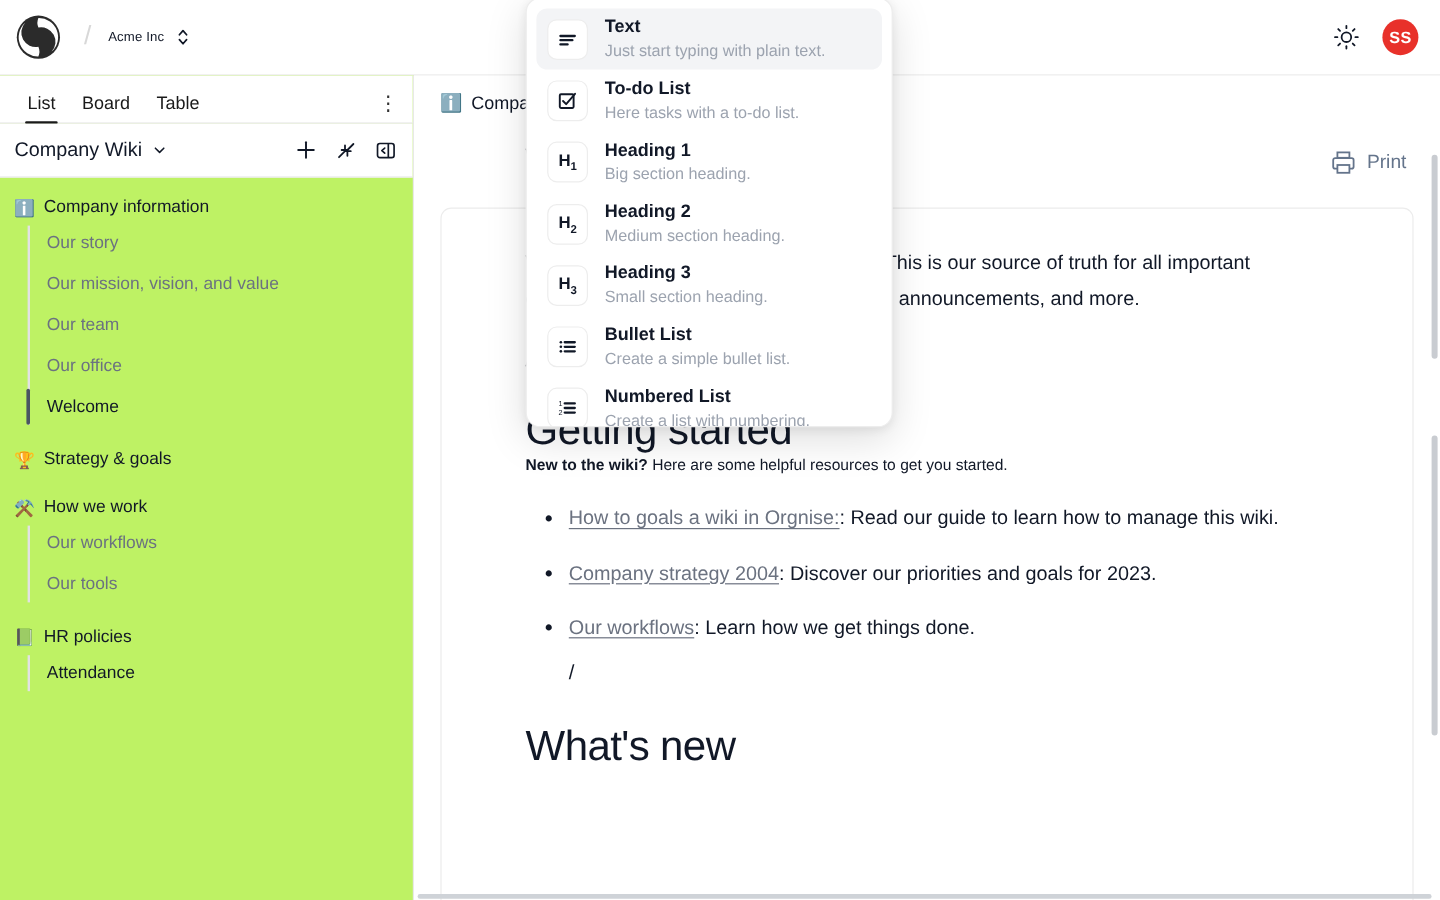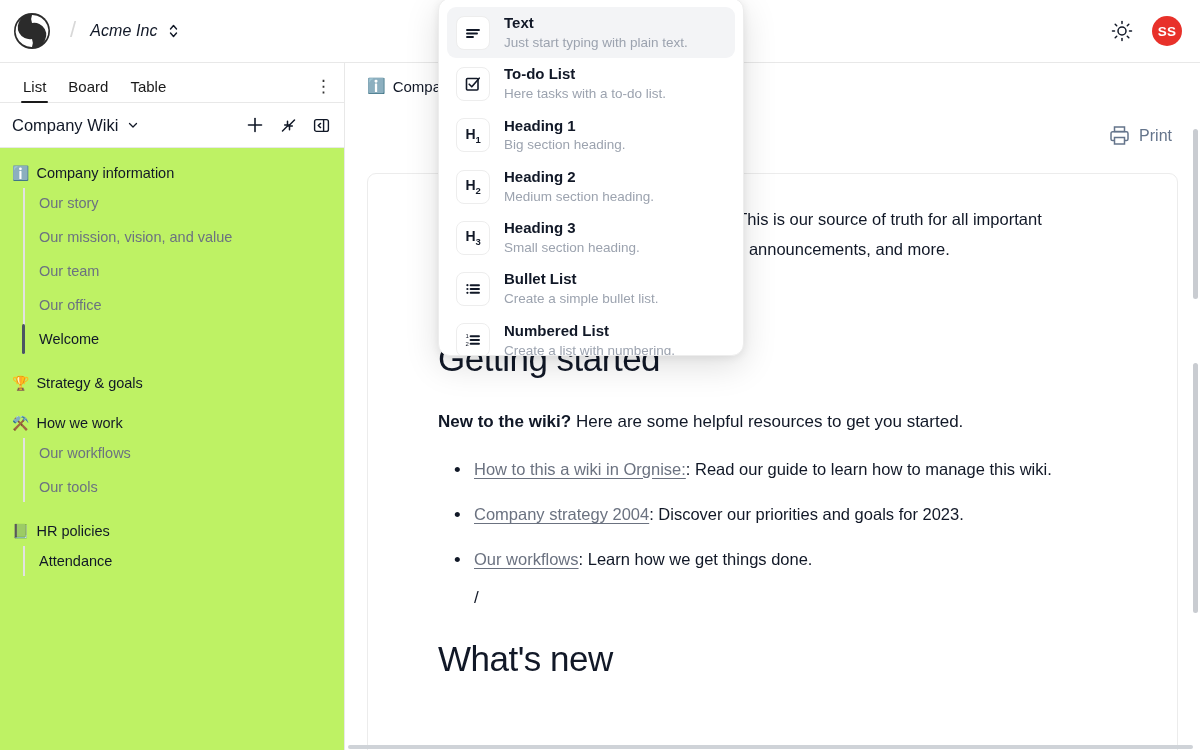--- a/index.html
+++ b/index.html
@@ -19,21 +19,21 @@
     border-bottom: 1px solid #e8e8e8;
     background: #fff;
   }
   .logo-wrap { margin-left: 12px; display: flex; align-items: center; }
   .logo { width: 40px; height: 40px; display: block; }
   .slash {
     margin: 0 14px 0 18px; font-size: 22px; color: #d8d8d8;
     font-weight: 300; transform: translateY(-1px);
   }
   .org-name {
-    font-size: 16px; color: #111827; letter-spacing: .1px; font-style: italic;
+    font-size: 11px; color: #111827; letter-spacing: .1px;
   }
   .updown { margin-left: 9px; width: 13px; height: 18px; display: block; }
   .topbar-right {
     margin-left: auto; display: flex; align-items: center; gap: 19px;
     margin-right: 18px;
   }
   .sun-icon { width: 22px; height: 22px; display: block; }
   .avatar {
     width: 30px; height: 30px; border-radius: 50%;
     background: #e8312a; color: #fff;
@@ -145,21 +145,21 @@
   }
   .slash-line .caret {
     display:inline-block; width:1.5px; height:17px; background:#111827;
     vertical-align:-3px; margin-left:1px;
   }
   .h2 {
     font-size: 35px; font-weight: 400; color: #111827; letter-spacing: -0.5px;
     margin-top: 32px; line-height: 1.1;
   }
   .lead {
-    font-size: 17px; color: #111827; margin-top: 30px; line-height: 1.6;
+    font-size: 13px; color: #111827; line-height: 1.6;
   }
   .lead b { font-weight: 700; }
   ul.res { list-style: none; margin-top: 20px; }
   ul.res li {
     position: relative; padding-left: 36px; margin-bottom: 19px;
     font-size: 16.5px; line-height: 1.6; color: #111827; max-width: 660px;
   }
   ul.res li::before {
     content: "\2022"; position: absolute; left: 16px; top: -1px;
     font-size: 19px; color: #111827;
@@ -358,21 +358,21 @@
       </div>
 
       <div class="h2">Getting started</div>
 
       <div class="lead">
         <b>New to the wiki?</b><span> Here are some helpful resources to get you started.</span>
       </div>
 
       <ul class="res">
         <li>
-          <a>How to this a wiki in Orgnise:</a><span>: Read our guide to learn how to manage this wiki.</span>
+          <a>How to goals a wiki in Orgnise:</a><span>: Read our guide to learn how to manage this wiki.</span>
         </li>
         <li>
           <a>Company strategy 2004</a><span>: Discover our priorities and goals for 2023.</span>
         </li>
         <li>
           <a>Our workflows</a><span>: Learn how we get things done.</span>
         </li>
       </ul>
 
       <div class="sub-slash">/</div>

